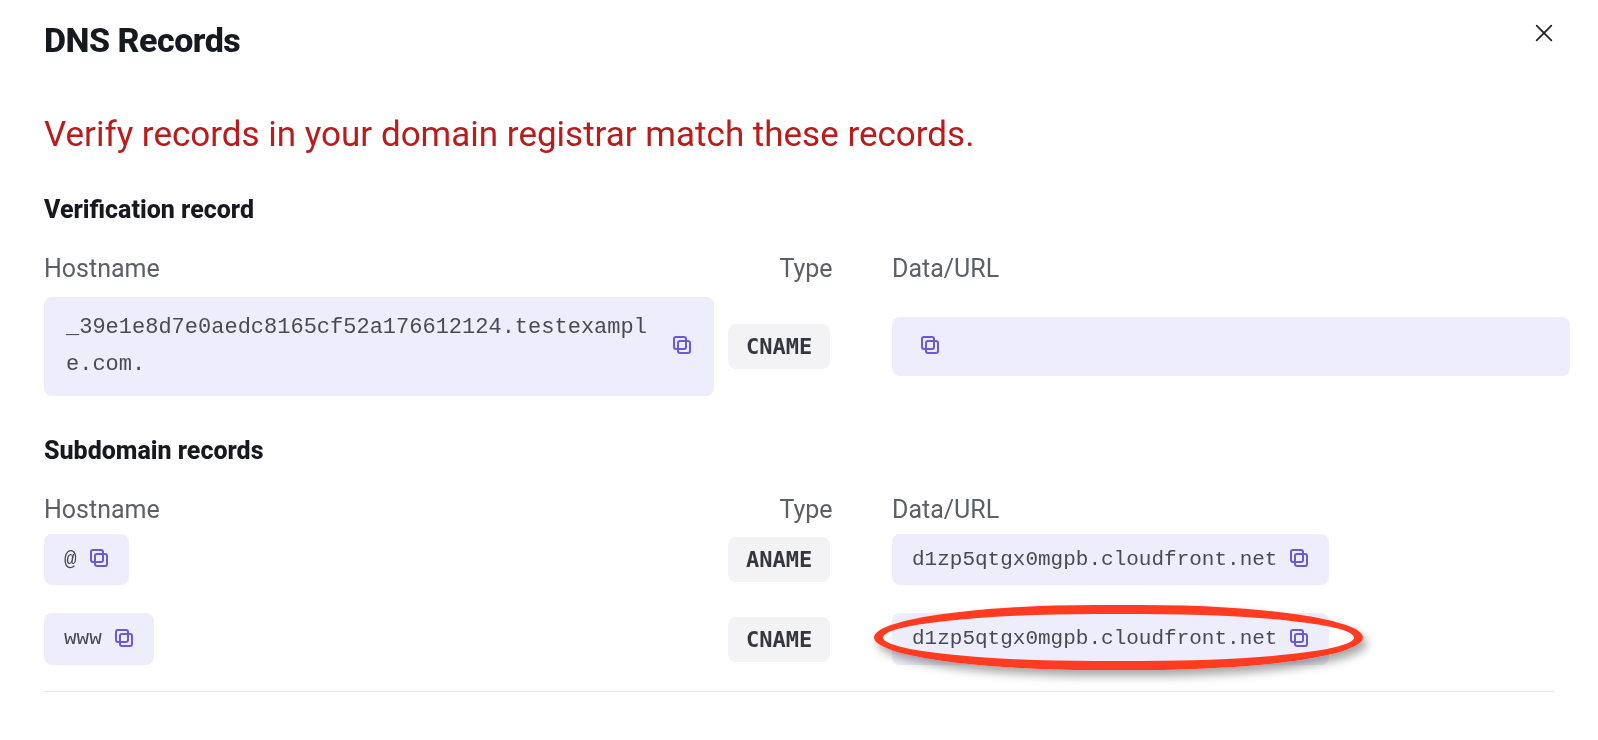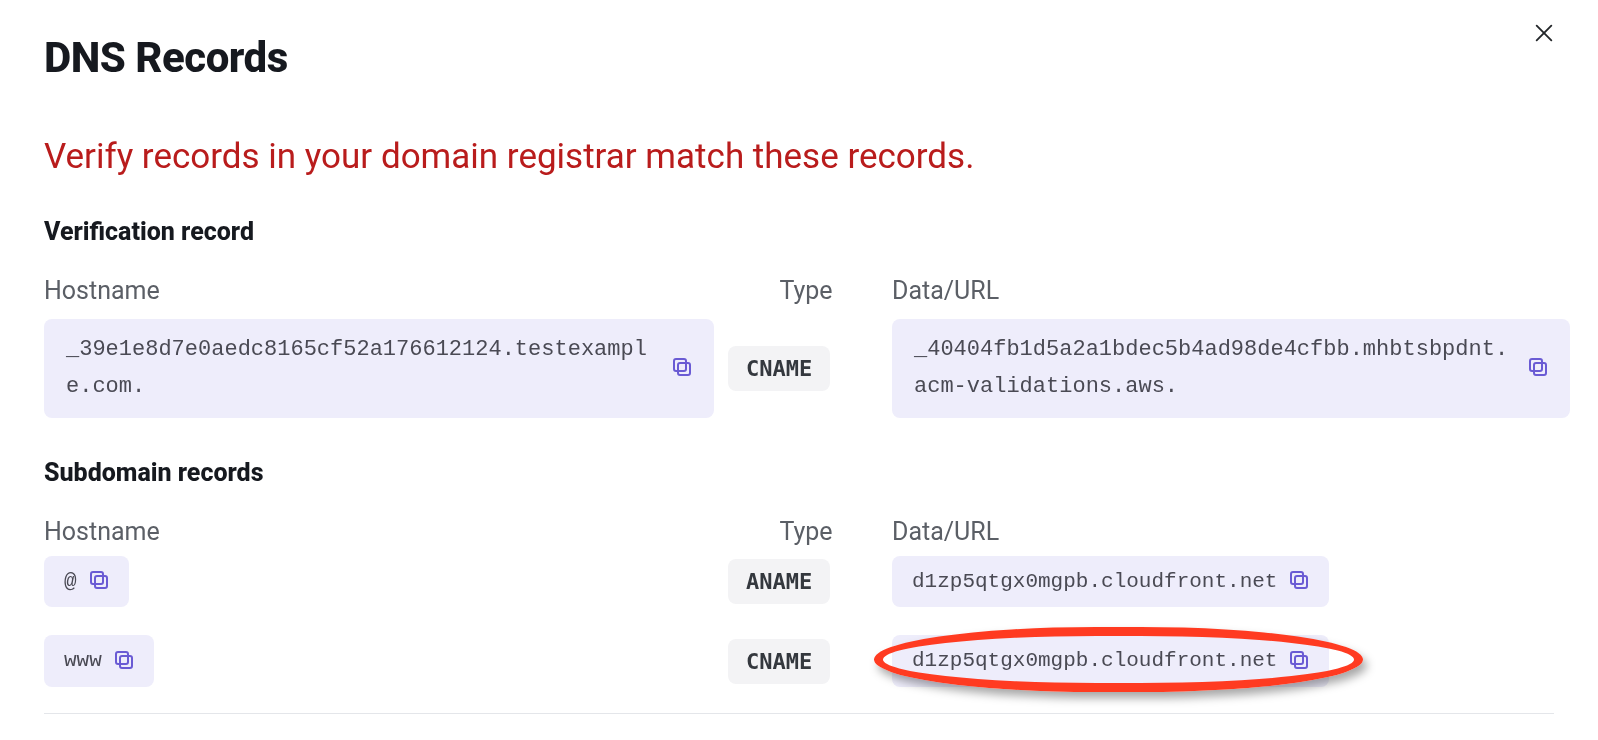--- a/index.html
+++ b/index.html
@@ -27,22 +27,22 @@
     position:absolute;
     top:14px;
     right:34px;
     width:40px;height:40px;
     display:flex;align-items:center;justify-content:center;
     border:none;background:transparent;cursor:pointer;
     color:#232629;
   }
   .close-btn svg{width:22px;height:22px;}
   h1.title{
-    margin:15px 0 0 0;
-    font-size:42px;
+    margin:2px 0 0 0;
+    font-size:34px;
     font-weight:800;
     color:var(--fg);
     letter-spacing:-.5px;
   }
   .subtitle{
     margin-top:54px;
     font-size:35px;
     color:#b91c1c;
   }
   .section-h{
@@ -152,21 +152,20 @@
               </svg>
           </span>
         </button>
       </div>
     </div>
     <div>
       <span class="type-pill">CNAME</span>
     </div>
     <div class="datacell">
       <div class="chip" style="width:640px;">
-        <span class="txt">_40404fb1d5a2a1bdec5b4ad98de4cfbb.mhbtsbpdnt.acm-validations.aws.</span>
         <button class="copy-btn" aria-label="Copy">
           <span>
             <svg viewBox="0 0 24 24" fill="none" stroke="currentColor" stroke-width="2">
                 <rect x="8" y="8" width="12" height="12" rx="2"></rect>
                 <rect x="4" y="4" width="12" height="12" rx="2"></rect>
               </svg>
           </span>
         </button>
       </div>
     </div>

